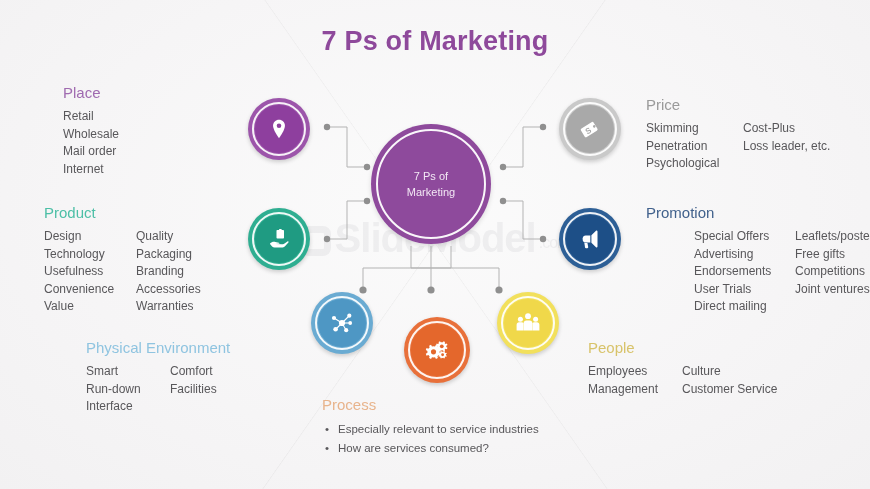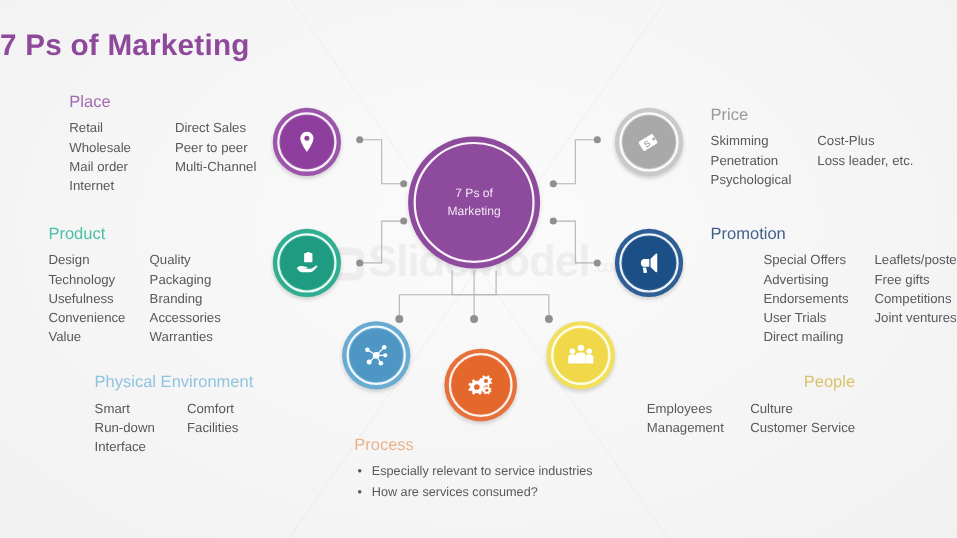--- a/index.html
+++ b/index.html
@@ -26,20 +26,21 @@
       radial-gradient(ellipse at 50% 42%, #fbfbfb 0%, #f6f5f6 60%, #f2f1f2 100%);
     overflow: hidden;
   }
 
   
   #title {
     position: absolute;
     top: 26px;
     left: 0;
     width: 870px;
+    text-align: center;
     font-size: 27px;
     font-weight: bold;
     color: #8e499b;
     letter-spacing: 0.2px;
   }
 
   
   #watermark {
     position: absolute;
     top: 216px;
@@ -372,25 +373,20 @@
 
   <div class="block" id="block-place">
     <h3 style="color: rgb(160, 107, 176);">Place</h3>
     <div class="cols">
       <div class="col">
         <span>Retail</span>
         <span>Wholesale</span>
         <span>Mail order</span>
         <span>Internet</span>
       </div>
-      <div class="col">
-        <span>Direct Sales</span>
-        <span>Peer to peer</span>
-        <span>Multi-Channel</span>
-      </div>
     </div>
   </div>
 
   <div class="block" id="block-product">
     <h3 style="color: rgb(76, 191, 166);">Product</h3>
     <div class="cols">
       <div class="col">
         <span>Design</span>
         <span>Technology</span>
         <span>Usefulness</span>
@@ -450,21 +446,21 @@
         <span>Interface</span>
       </div>
       <div class="col">
         <span>Comfort</span>
         <span>Facilities</span>
       </div>
     </div>
   </div>
 
   <div class="block" id="block-people">
-    <h3 style="color: rgb(216, 195, 106); text-align: right;">People</h3>
+    <h3 style="color: rgb(216, 195, 106);">People</h3>
     <div class="cols">
       <div class="col">
         <span>Employees</span>
         <span>Management</span>
       </div>
       <div class="col">
         <span>Culture</span>
         <span>Customer Service</span>
       </div>
     </div>

